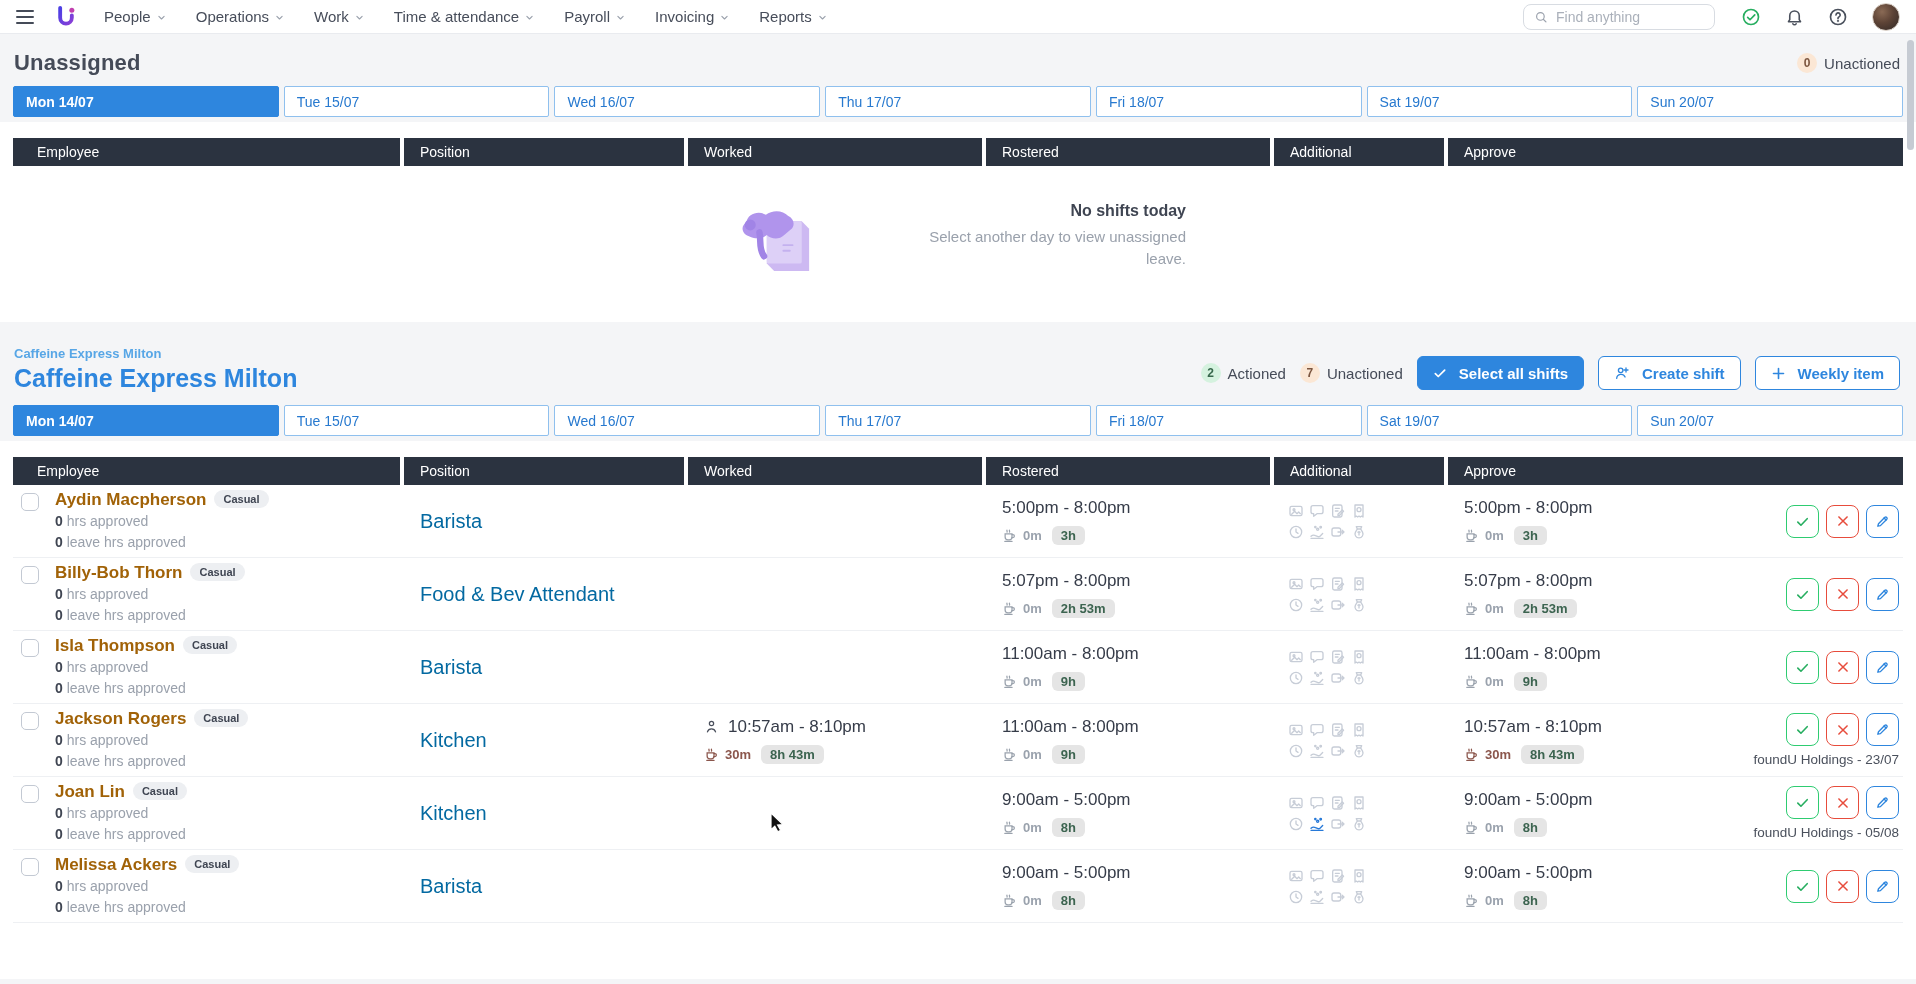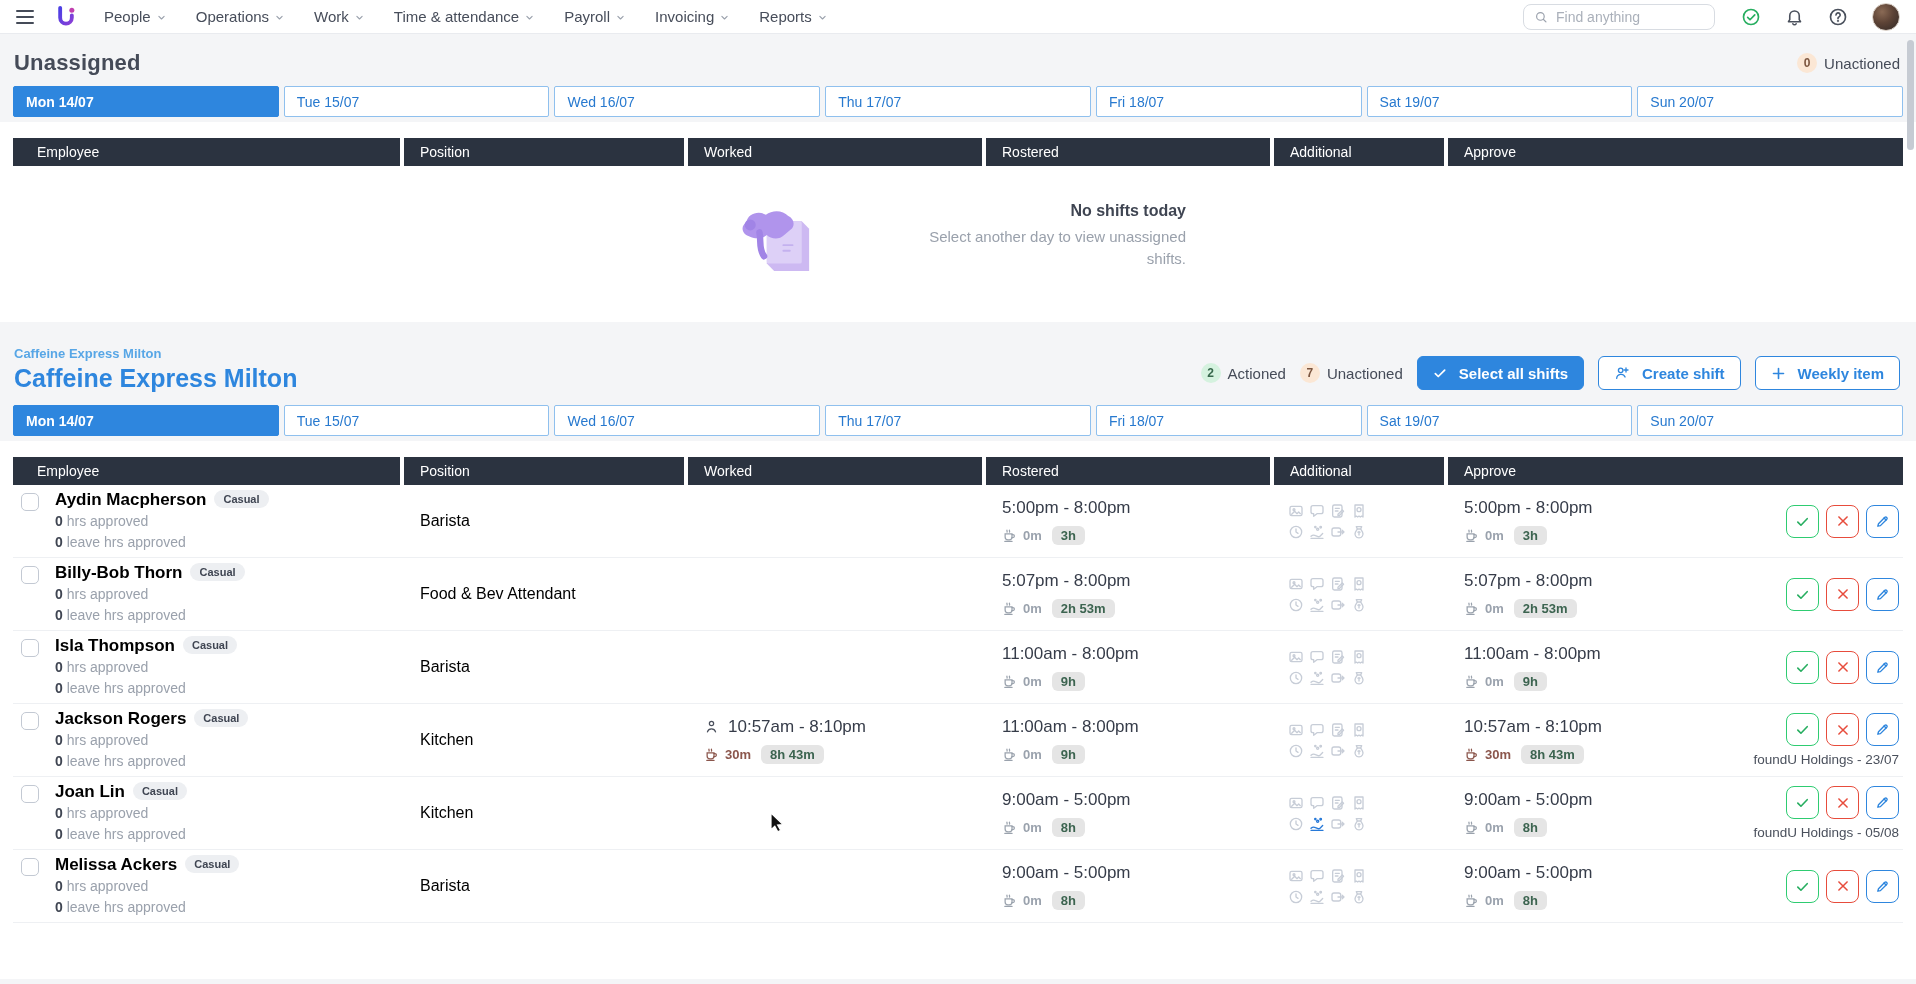--- a/index.html
+++ b/index.html
@@ -49,25 +49,25 @@
   .venue-breadcrumb{font-size:13px;font-weight:bold;color:#57a6e6;cursor:pointer;}
   .venue-title{font-size:25px;font-weight:bold;color:#2e86de;margin-top:3px;}
   .venue-actions{display:flex;align-items:center;gap:14px;margin-bottom:3px;}
   .btn{display:inline-flex;align-items:center;gap:12px;height:34px;padding:0 15px;border-radius:6px;font-size:15px;font-weight:bold;cursor:pointer;border:1px solid #2e86de;background:#fff;color:#2e86de;font-family:inherit;}
   .btn.primary{background:#2e86de;color:#fff;}
 
   
   .row{align-items:center;height:73px;border-bottom:1px solid #eef0f3;background:#fff;}
   .c-emp{display:flex;align-items:flex-start;padding-left:8px;gap:16px;}
   .checkbox{width:18px;height:18px;border:1.5px solid #c3c9d3;border-radius:5px;background:#fff;margin-top:3px;flex:none;cursor:pointer;}
-  .emp-name{font-size:17px;font-weight:bold;color:#000000;text-decoration:none;cursor:pointer;}
+  .emp-name{font-size:17px;font-weight:bold;color:#a16207;text-decoration:none;cursor:pointer;}
   .badge-casual{background:#edeff2;color:#3f4552;font-size:11px;font-weight:bold;padding:3px 9px;border-radius:10px;margin-left:8px;position:relative;top:-2px;}
   .emp-sub{font-size:14px;color:#9aa1ac;line-height:1.35;margin-top:2px;}
   .emp-sub .v{color:#3f4552;font-weight:bold;}
-  .c-pos{font-size:16px;color:#000000;padding-left:16px;}
+  .c-pos{font-size:20px;color:#0369a1;padding-left:16px;}
   .tb .tb-time{font-size:17px;color:#363c49;display:flex;align-items:center;gap:9px;}
   .tb .person{color:#4a505c;}
   .tb-meta{display:flex;align-items:center;gap:6px;margin-top:8px;color:#9aa2ad;}
   .tb-meta .coffee{color:inherit;}
   .tb-meta .brk{font-size:13px;font-weight:bold;color:inherit;}
   .tb-meta.warn{color:#8b564c;}
   .pill{background:#e5e5e5;color:#3c6450;font-weight:bold;font-size:13px;padding:2px 9px;border-radius:6px;margin-left:4px;}
   .c-worked,.c-rostered{padding-left:16px;}
   .c-add{padding-left:14px;}
   .add-icons{display:grid;grid-template-columns:repeat(4,21px);row-gap:5px;color:#c7cdd7;}
@@ -235,21 +235,21 @@
           <polygon points="40,34 78,34 86,42 86,88 48,88 40,80" fill="#cdb9f2"></polygon>
           <rect x="40" y="34" width="38" height="46" rx="2" fill="#ddd0f7"></rect>
           <path d="M20 50c-7-2-9-11-2-15 1-9 13-13 21-8 7-6 19-5 24 1 7 3 8 11 3 15l-7 6c-6 6-15 4-19 0-4 4-13 5-20 1z" fill="#b094ec"></path>
           <path d="M32 46c2 10-1 18 5 26" fill="none" stroke="#a184e6" stroke-width="7" stroke-linecap="round"></path>
           <circle cx="22" cy="38" r="6" fill="#a184e6"></circle>
           <path d="M58 60h10M58 66h7" stroke="#c4b1ef" stroke-width="2" stroke-linecap="round"></path>
         </svg>
       </span>
       <div class="empty-text">
         <div class="empty-title">No shifts today</div>
-        <div class="empty-sub">Select another day to view unassigned shifts.</div>
+        <div class="empty-sub">Select another day to view unassigned leave.</div>
       </div>
     </div>
   </div>
 </section>
 
 <section>
   <div class="venue-head">
     <div>
       <div class="venue-breadcrumb">Caffeine Express Milton</div>
       <div class="venue-title">Caffeine Express Milton</div>

